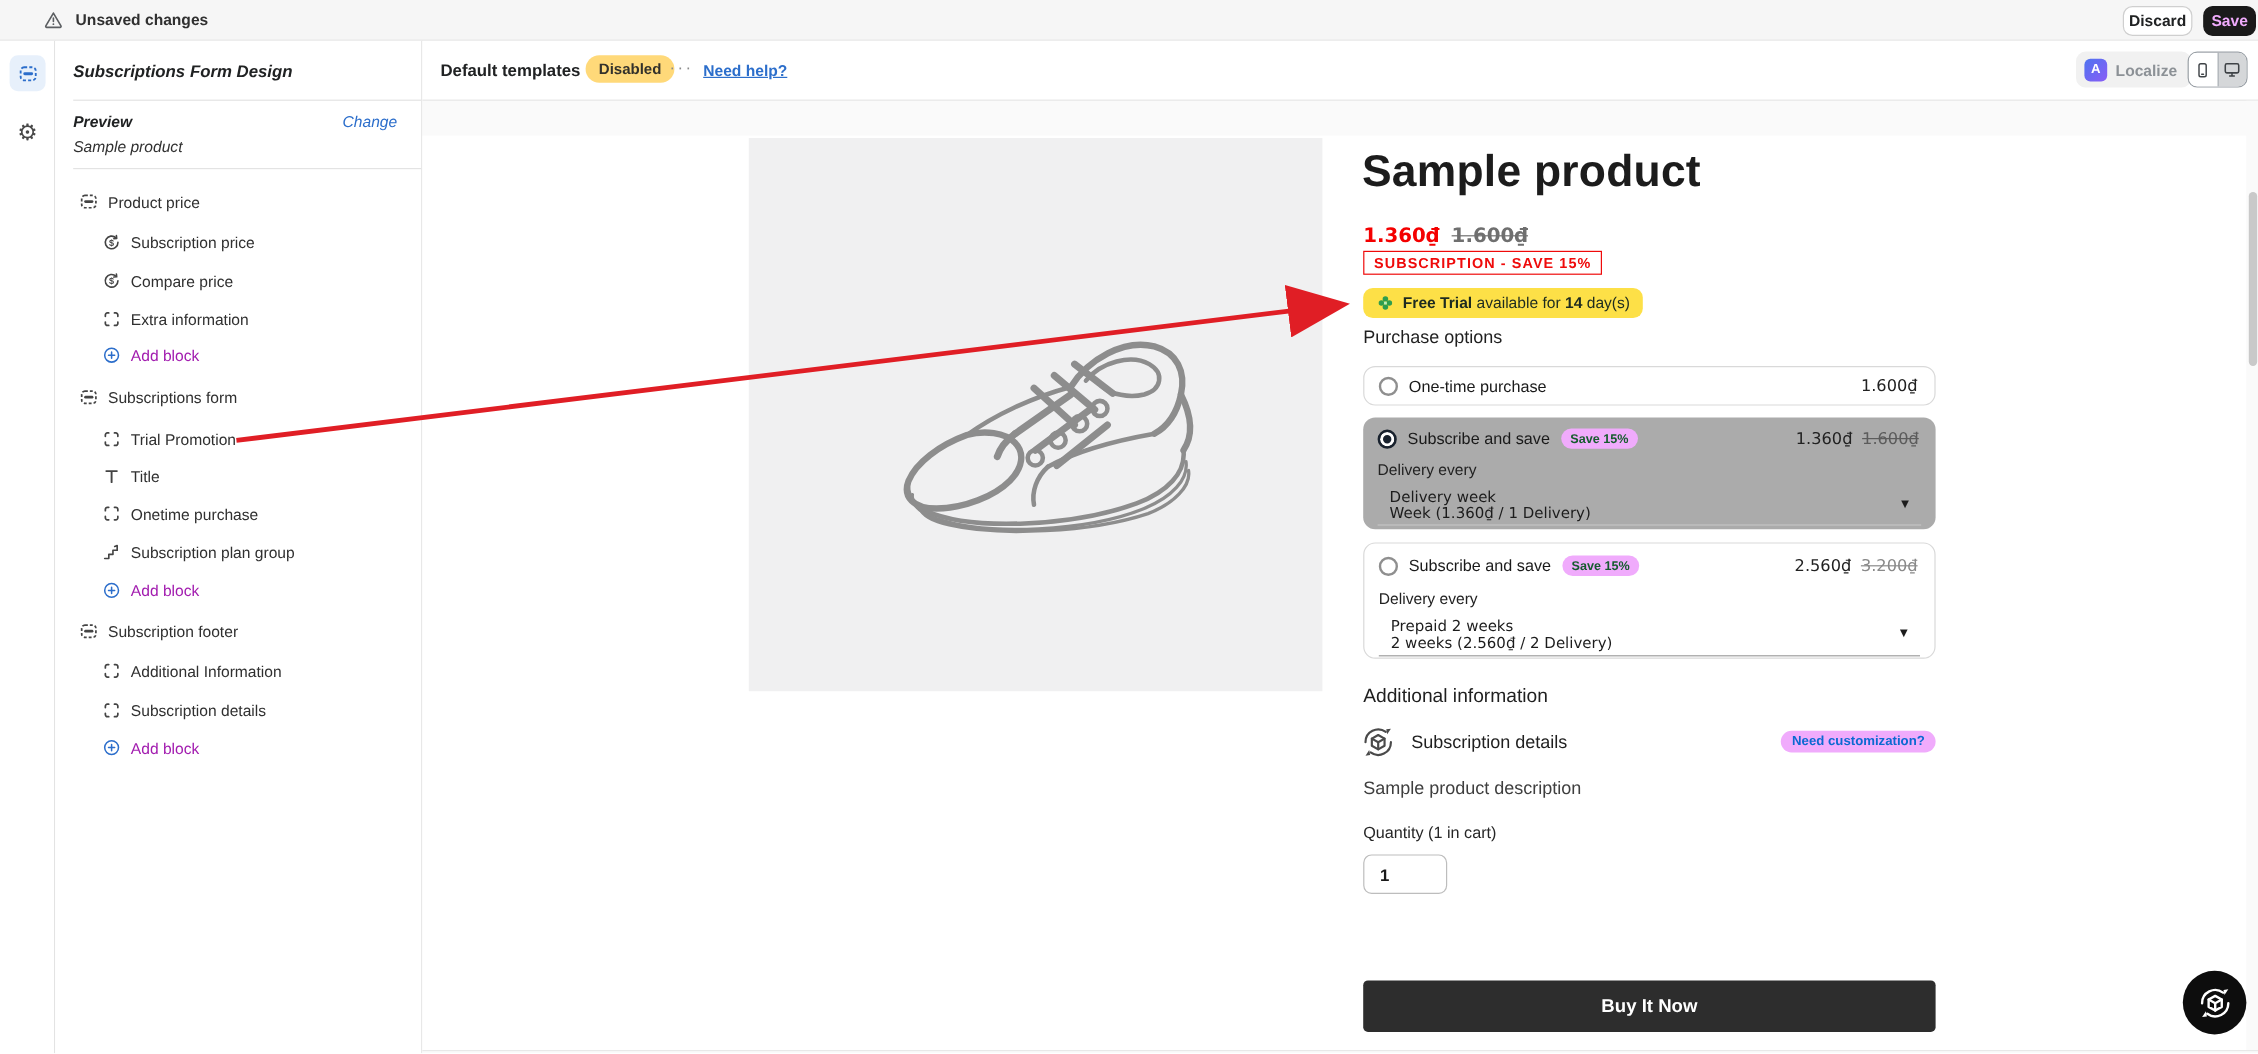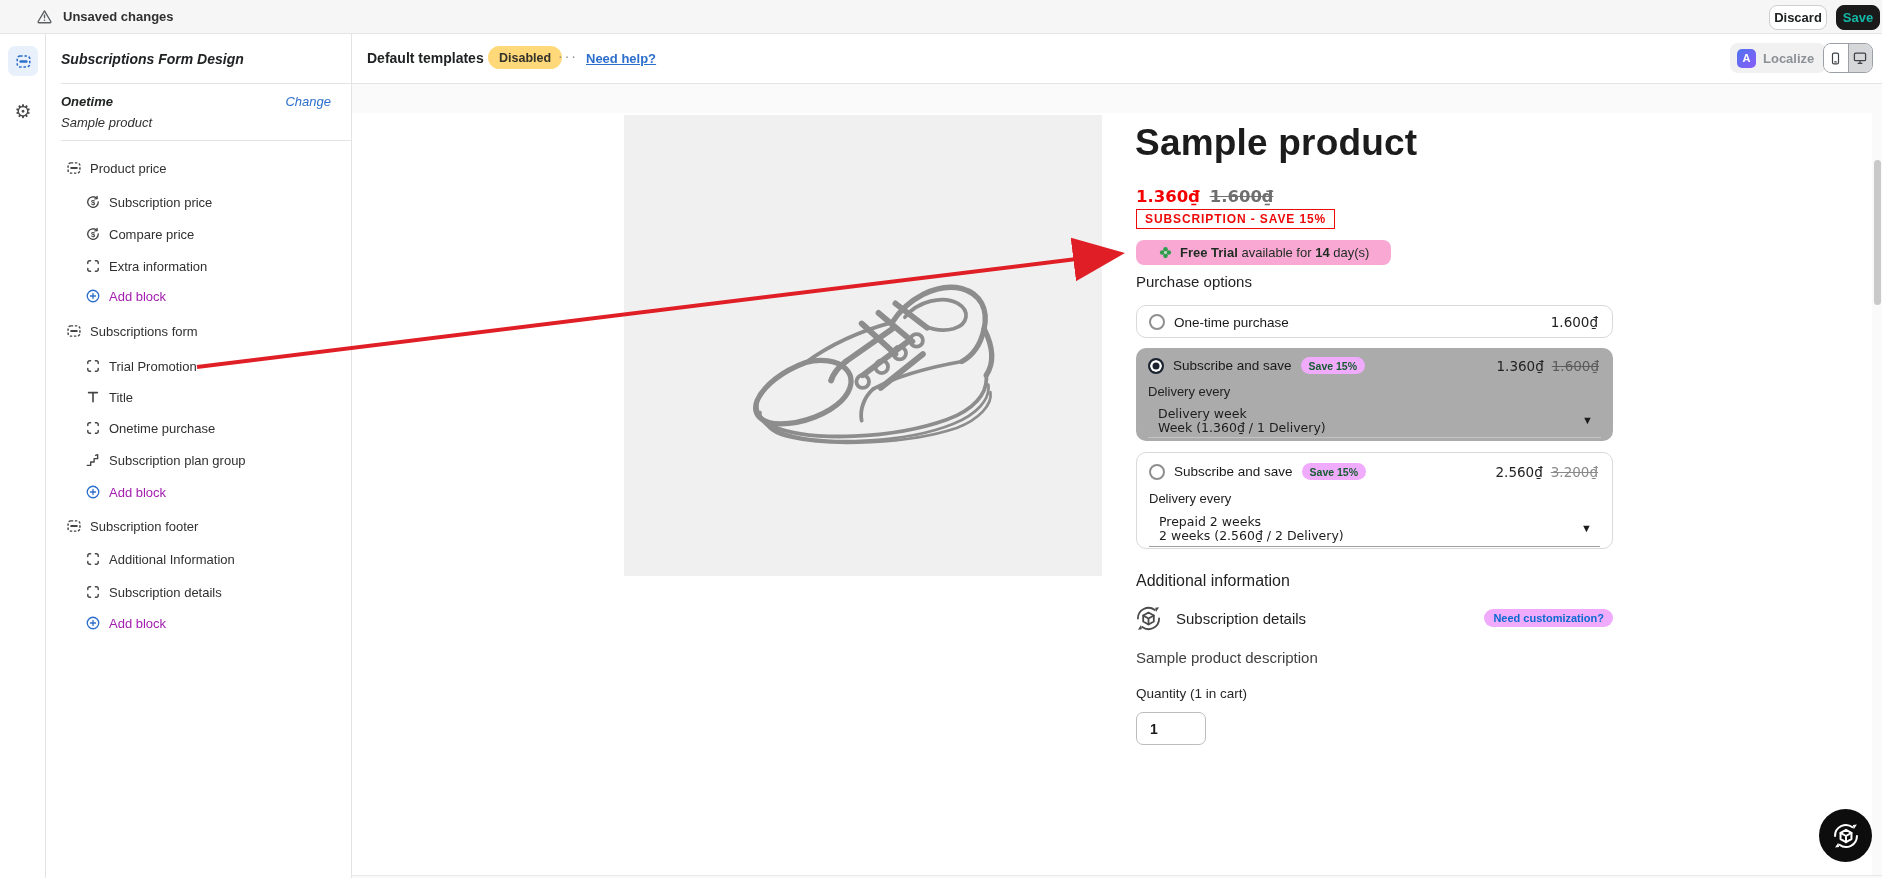--- a/index.html
+++ b/index.html
@@ -9,21 +9,21 @@
     font-family:"Liberation Sans","DejaVu Sans",sans-serif; color:#303030; background:#fff;
   }
   .abs{ position:absolute; }
 
   
   .topbar{ left:0; top:0; width:1882px; height:34px; background:#f6f6f6; border-bottom:1px solid #e5e5e5;
            display:flex; align-items:center; padding-left:36px; }
   .topbar .warn{ display:flex; align-items:center; gap:10px; font-size:13px; font-weight:700; color:#303030; }
   .btn{ border-radius:8px; font-size:13px; font-weight:600; display:inline-flex; align-items:center; justify-content:center; cursor:pointer; }
   .btn-discard{ left:1769px; top:5px; width:58px; height:25px; background:#fff; border:1px solid #cfcfcf; color:#202223; }
-  .btn-save{ left:1836px; top:5px; width:44px; height:25px; background:#1a1a1a; border:1px solid #1a1a1a; color:#14b8a6; }
+  .btn-save{ left:1836px; top:5px; width:44px; height:25px; background:#1a1a1a; border:1px solid #1a1a1a; color:#f0abfc; }
 
   
   .rail{ left:0; top:34px; width:46px; height:844px; background:#fff; border-right:1px solid #e3e3e3; }
   .rail-btn{ left:8px; top:46px; width:30px; height:30px; border-radius:7px; background:#e7f0fb; color:#2c6ecb;
              display:flex; align-items:center; justify-content:center; }
   .rail-gear{ left:8px; top:96px; width:30px; height:30px; display:flex; align-items:center; justify-content:center;
               color:#4a4a4a; font-size:19px; }
 
   
   .sidebar{ left:46px; top:34px; width:306px; height:844px; background:#fff; border-right:1px solid #e3e3e3;font-style:italic; }
@@ -64,21 +64,21 @@
   .vtrack{ left:1872px; top:84px; width:10px; height:794px; background:#fafafa; }
   .vthumb{ left:1874px; top:160px; width:7px; height:145px; background:#c9c9c9; border-radius:4px; cursor:pointer; }
 
   
   .p-title{ left:1135px; top:122px; font-size:37px; font-weight:700; color:#1c1c1c; letter-spacing:0.2px; }
   .p-prices{ left:1136px; top:187px; display:flex; gap:10px; align-items:baseline; font-family:"DejaVu Sans",sans-serif; }
   .p-price{ font-size:16.5px; font-weight:700; color:#f40000; }
   .p-compare{ font-size:16.5px; font-weight:700; color:#6f6f6f; text-decoration:line-through; }
   .p-subbadge{ left:1136px; top:209px; height:20px; padding:0 8px; border:1.5px solid #ef0a0a; color:#ef0a0a;
                font-size:12px; font-weight:700; letter-spacing:0.9px; display:flex; align-items:center; }
-  .p-trial{ left:1136px; top:240px; height:25px; padding:0 22px; background:#f9a8d4; border-radius:8px;
+  .p-trial{ left:1136px; top:240px; height:25px; padding:0 11px; background:#fde047; border-radius:8px;
             display:flex; align-items:center; gap:7px; font-size:13px; color:#1d2b20; }
   .p-trial b{ font-weight:700; }
   .p-opts-label{ left:1136px; top:273px; font-size:15px; color:#1f1f1f; }
   .optbox{ left:1136px; width:477px; border-radius:10px; }
   .optbox.plain{ background:#fff; border:1px solid #d9d9d9; }
   .optbox.sel{ background:#ababab; }
   .opt-row{ position:absolute; left:12px; right:14px; display:flex; align-items:center; gap:9px; }
   .radio{ width:16px; height:16px; border-radius:50%; border:2px solid #8f8f8f; background:#fff; flex:0 0 auto; cursor:pointer; }
   .radio.checked{ border:2px solid #19222e; background:#19222e; box-shadow:inset 0 0 0 2.5px #fff; }
   .opt-label{ font-size:13.5px; color:#1a1a1a; }
@@ -147,21 +147,21 @@
     </span>
   </div>
   <div class="abs rail-gear">
     <span>⚙</span>
   </div>
 
   <div class="abs sidebar">
     <div class="sb-title">Subscriptions Form Design</div>
     <div class="sb-preview">
       <div class="row1">
-        <span class="lab">Onetime</span>
+        <span class="lab">Preview</span>
         <span class="chg">Change</span>
       </div>
       <div class="prod">Sample product</div>
     </div>
   </div>
 
   <div class="abs tree-row lvl1" style="top:158px">
     <span class="ticon">
         <svg viewBox="0 0 20 20">
           <rect x="2.6" y="3.6" width="14.8" height="12.8" rx="3.4" fill="none" stroke="currentColor" stroke-width="1.8" stroke-dasharray="3 2.1"></rect>
@@ -455,20 +455,21 @@
       </svg>
     </span>
     <span class="pd-text">Subscription details</span>
     <span class="pd-cust">Need customization?</span>
   </div>
 
   <div class="abs p-desc">Sample product description</div>
   <div class="abs p-qty-label">Quantity (1 in cart)</div>
   <input class="abs p-qty" type="text" value="1" style="">
 
+  <button class="abs p-buy">Buy It Now</button>
 
   <div class="abs bottom-strip"></div>
 
   <div class="abs logo-fab">
     <span>
       <svg width="32" height="32" viewBox="0 0 24 24" fill="none" stroke="currentColor" stroke-width="1.5" stroke-linecap="round" stroke-linejoin="round">
         <path d="M12 7.4l4.1 2.3v4.6L12 16.6l-4.1-2.3V9.7z"></path>
         <path d="M7.9 9.7l4.1 2.3 4.1-2.3M12 12v4.6"></path>
         <path d="M20.2 12a8.2 8.2 0 0 1-13.1 6.6"></path>
         <path d="M3.8 12A8.2 8.2 0 0 1 16.9 5.4"></path>

